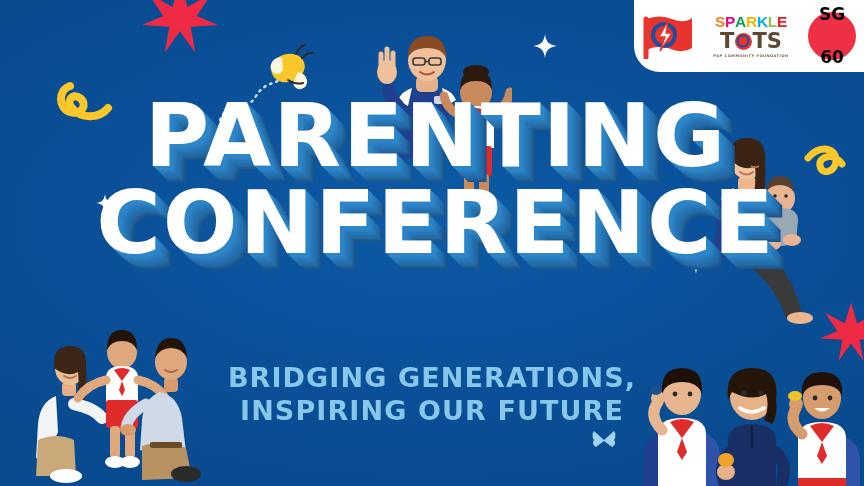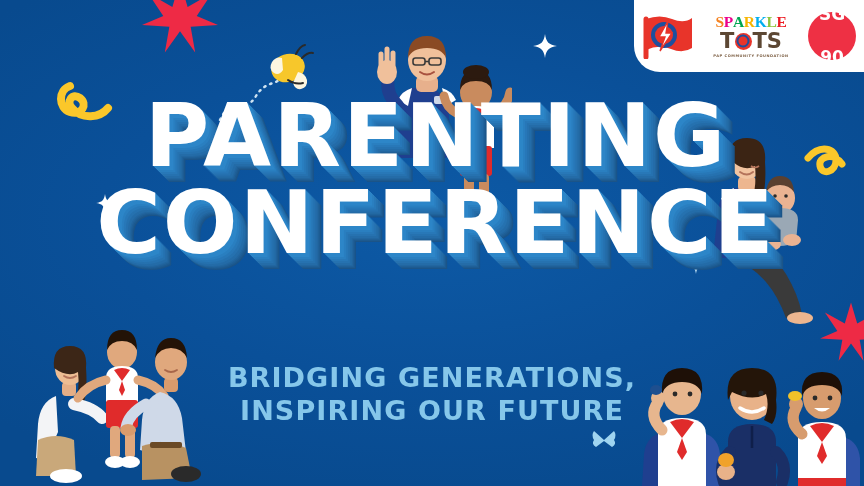--- a/index.html
+++ b/index.html
@@ -28,33 +28,33 @@
     background:#ffffff;
     border-bottom-left-radius:26px;
     display:flex; align-items:center; justify-content:center;
     gap:14px;
     z-index:40;
   }
   .logo-pcf { width:52px; height:46px; position:relative; flex:0 0 auto; }
   .logo-sparkle { width:86px; height:48px; position:relative; flex:0 0 auto;
     display:flex; flex-direction:column; align-items:center; justify-content:center; }
   .sparkle-word { font-size:15.5px; font-weight:800; letter-spacing:-0.3px; line-height:1;
-    font-family:Liberation Serif, serif; white-space:nowrap; }
+    font-family:Liberation Sans, sans-serif; white-space:nowrap; }
   .sparkle-word span { display:inline-block; }
   .tots-row { display:flex; align-items:center; line-height:1; margin-top:1px; }
   .tots-row .t { font-size:21px; font-weight:800; color:#5c4733; font-family:"DejaVu Sans", sans-serif; }
   .tots-o { width:17px; height:17px; border-radius:50%; background:#e8342a; position:relative; margin:0 0.5px;
     display:inline-block; }
   .tots-o::after { content:""; position:absolute; left:50%; top:50%; transform:translate(-50%,-50%);
     width:9px; height:9px; border-radius:50%; border:2px solid #1d4f9e; }
   .sparkle-tag { font-size:3.6px; font-weight:700; color:#7a5c40; letter-spacing:0.55px;
     margin-top:2px; font-family:"DejaVu Sans", sans-serif; white-space:nowrap; }
   .logo-sg60 { width:48px; height:48px; border-radius:50%; background:#ee3044;
     display:flex; flex-direction:column; align-items:center; justify-content:center;
-    color:#ffffff; font-weight:800; line-height:0.92; font-size:17px; flex:0 0 auto;
+    color:#000000; font-weight:800; line-height:0.92; font-size:17px; flex:0 0 auto;
     font-family:"DejaVu Sans", sans-serif;gap:27px; }
 
   
   .deco { position:absolute; z-index:5; pointer-events:none; }
 
   
   .title-block {
     position:absolute; left:8px; right:0; top:96px;
     z-index:20; text-align:center;
   }
@@ -333,16 +333,16 @@
         <span class="t">T</span>
           <span class="tots-o"></span>
           <span class="t">T</span>
           <span class="t">S</span>
       </div>
       <div class="sparkle-tag">PAP COMMUNITY FOUNDATION</div>
     </div>
 
     <div class="logo-sg60">
       <span>SG</span>
-      <span>90</span>
+      <span>60</span>
     </div>
   </div>
 </div>
 
 </body></html>

